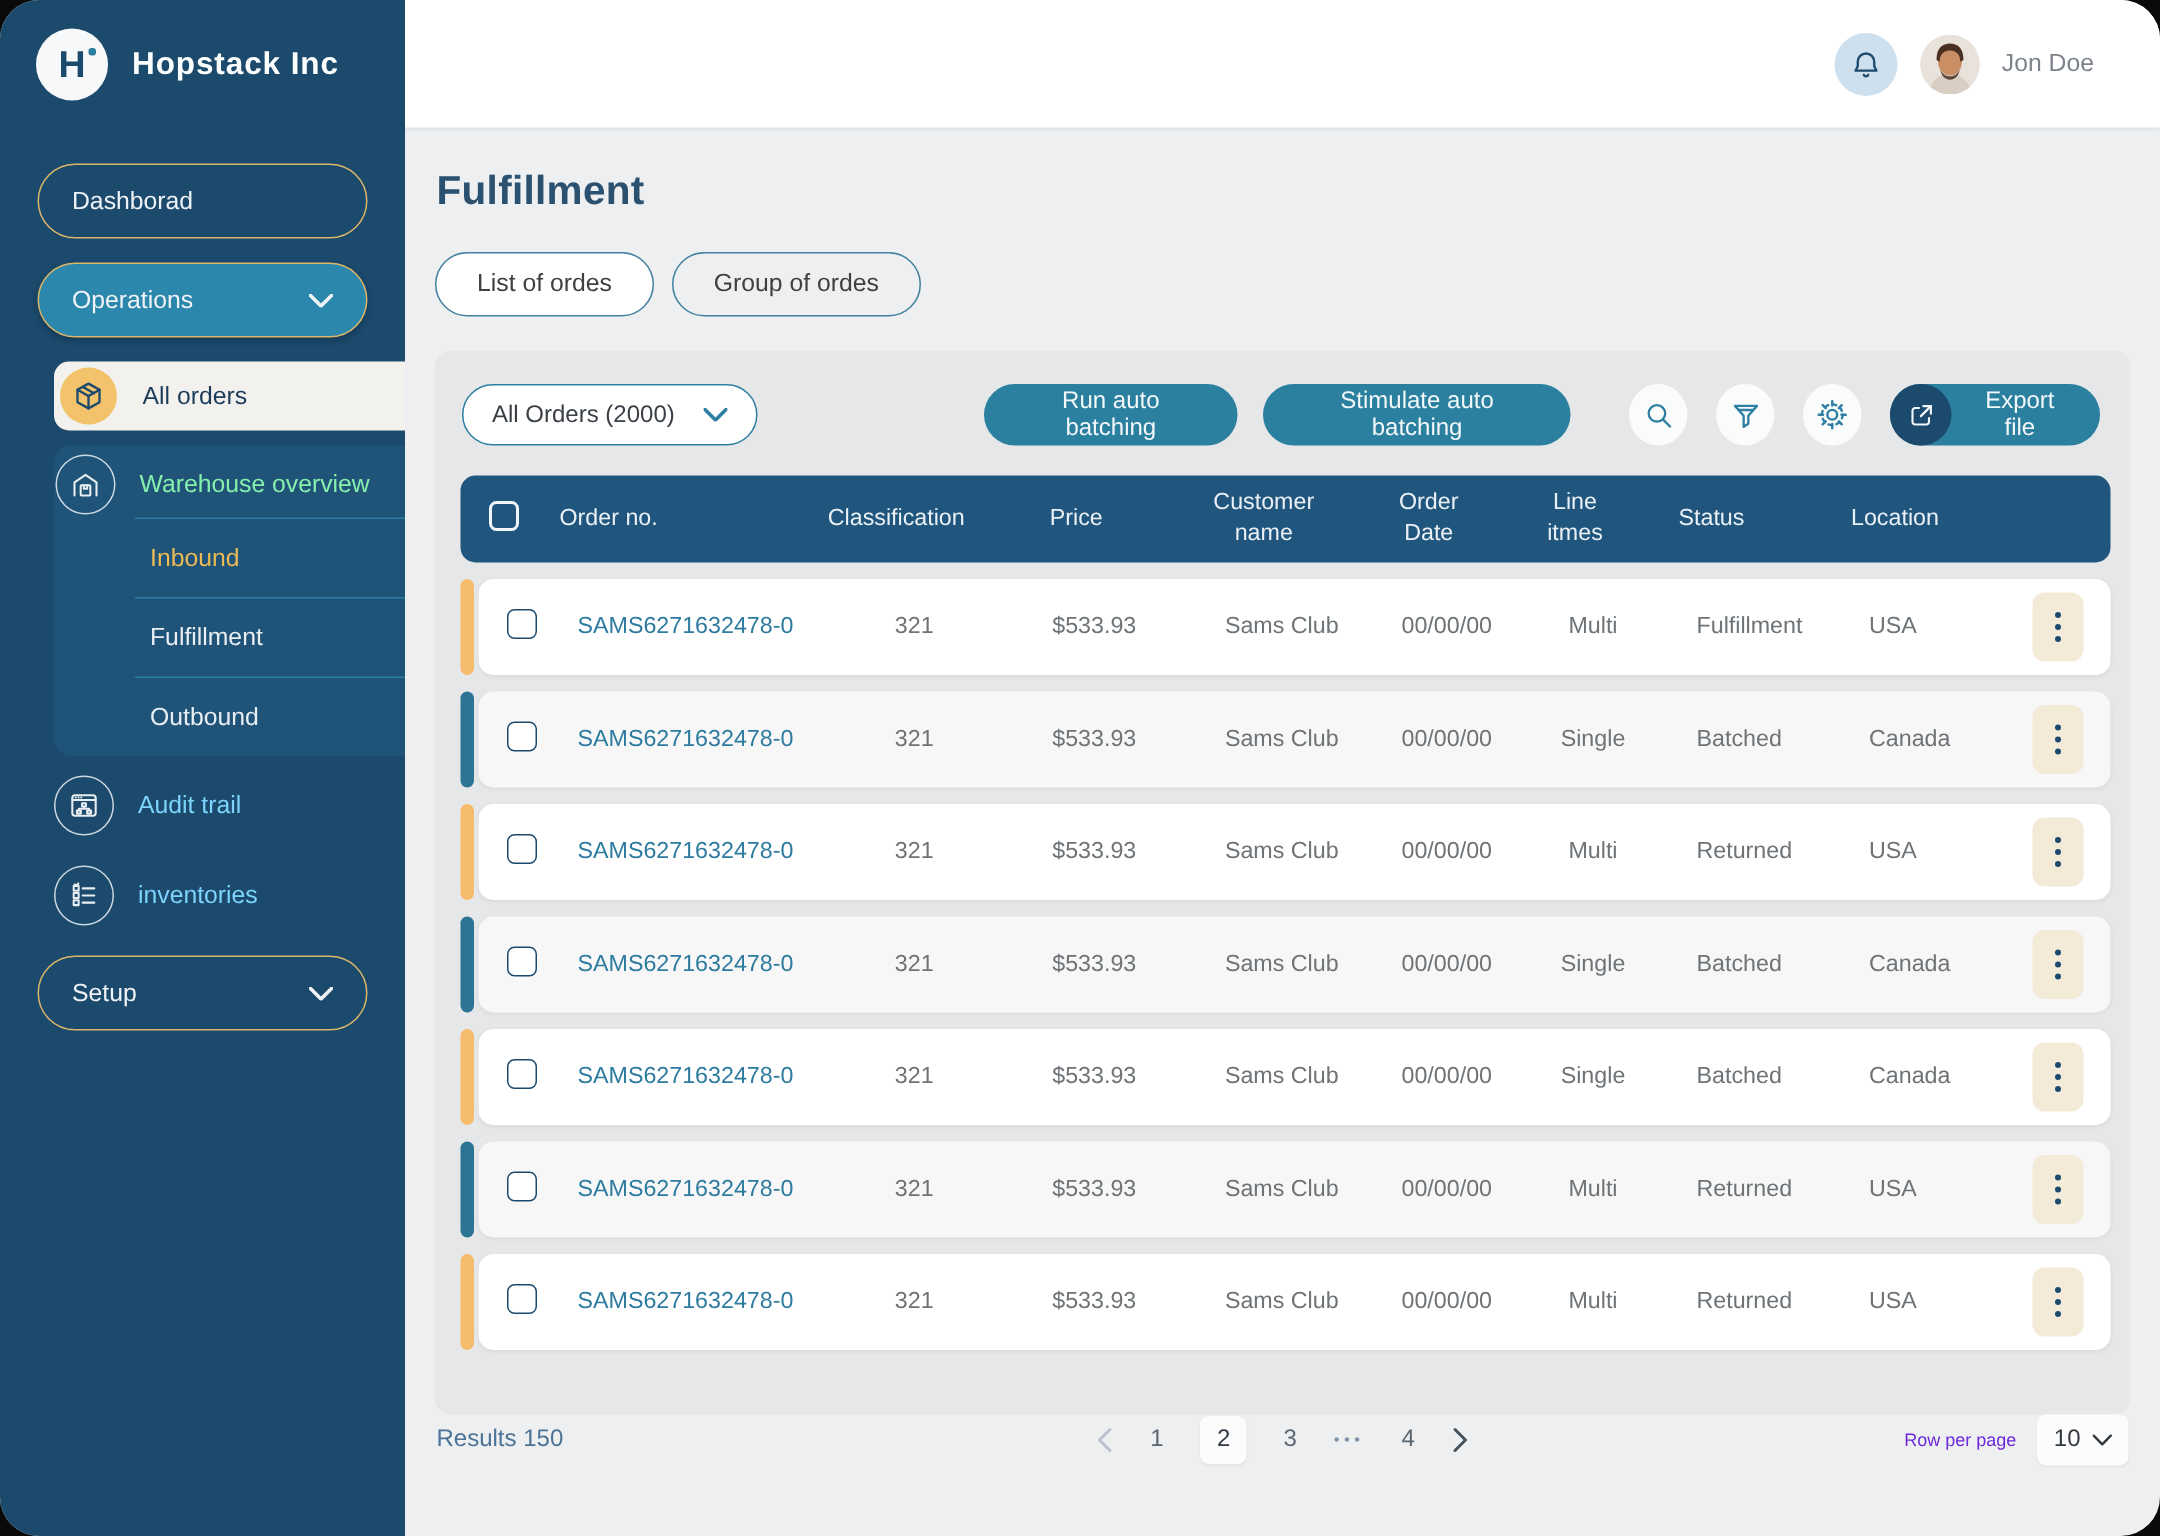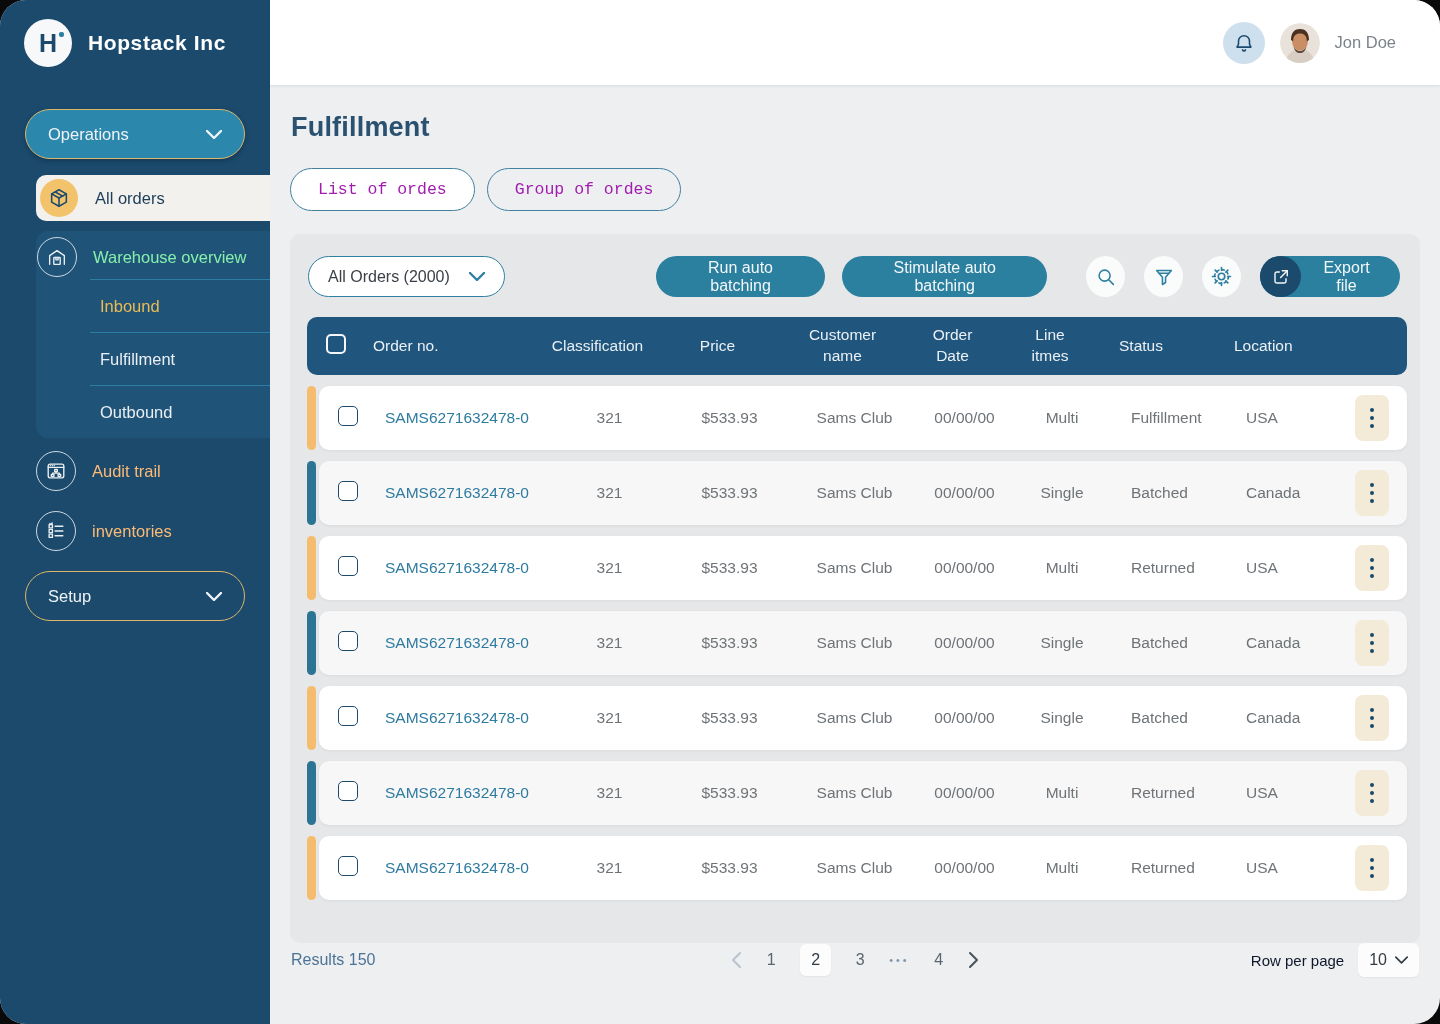--- a/index.html
+++ b/index.html
@@ -23,37 +23,37 @@
   .active-item { margin:9px 0 10px 36px; height:46px; background:#F2F1ED; border-radius:10px 0 0 10px; display:flex; align-items:center; gap:17px; padding-left:4px; cursor:pointer; }
   .yellow-circle { width:38px; height:38px; border-radius:50%; background:#F3C36C; display:flex; align-items:center; justify-content:center; }
   .active-item .lbl { color:#1C3C5A; font-size:16.5px; }
 
   .sub-panel { margin-left:36px; background:#1F5378; border-radius:12px 0 0 12px; }
   .sub-head { height:48px; display:flex; align-items:center; gap:16px; padding:4px 0 0 1px; color:#86efac; font-size:16.5px; cursor:pointer; }
   .ring-icon { width:40px; height:40px; border-radius:50%; border:1.4px solid rgba(235,240,245,.85); display:flex; align-items:center; justify-content:center; flex-shrink:0; }
   .sub-item { margin-left:54px; border-top:1px solid #2C7DA3; height:53px; display:flex; align-items:center; padding-left:10px; color:#E9EEF3; font-size:16.5px; cursor:pointer; }
   .sub-item.gold { color:#ECBA57; }
 
-  .side-item { margin:6px 0 0 36px; height:54px; display:flex; align-items:center; gap:16px; color:#fdba74; font-size:16.5px; cursor:pointer; }
+  .side-item { margin:6px 0 0 36px; height:54px; display:flex; align-items:center; gap:16px; color:#7dd3fc; font-size:16.5px; cursor:pointer; }
   .setup-wrap { margin-top:13px; }
 
   .icon-stroke { fill:none; stroke:#E9EEF3; stroke-width:1.5; stroke-linecap:round; stroke-linejoin:round; }
   .icon-stroke-dark { fill:none; stroke:#1B4A6D; stroke-width:1.7; stroke-linecap:round; stroke-linejoin:round; }
 
   
   .main { flex:1; display:flex; flex-direction:column; min-width:0; }
   .topbar { height:85px; background:#FFFFFF; display:flex; align-items:center; justify-content:flex-end; gap:15px; padding-right:44px; box-shadow:0 1px 3px rgba(40,60,80,.10); position:relative; z-index:2; }
   .bell-circle { width:42px; height:42px; border-radius:50%; background:#CEE0ED; display:flex; align-items:center; justify-content:center; cursor:pointer; }
   .avatar { width:40px; height:40px; border-radius:50%; overflow:hidden; flex-shrink:0; cursor:pointer; }
   .user-name { color:#7D838B; font-size:16.5px; }
 
   .content { flex:1; padding:27px 20px 0 20px; }
   .page-title { margin:0 0 25px 1px; color:#2A5170; font-size:27px; font-weight:700; letter-spacing:.2px; }
   .tabs { display:flex; gap:12px; margin-bottom:23px; }
-  .tab { height:43px; border:1.4px solid #42809F; border-radius:22px; padding:0 27px; display:flex; align-items:center; color:#a21caf; font-size:16.5px; background:transparent; cursor:pointer;font-family:Liberation Mono, monospace; }
+  .tab { height:43px; border:1.4px solid #42809F; border-radius:22px; padding:0 27px; display:flex; align-items:center; color:#404040; font-size:16.5px; background:transparent; cursor:pointer; }
   .tab.active { background:#FFFFFF; }
 
   .panel { background:#E6E7E8; border-radius:10px; height:709px; padding-top:22px; }
 
   
   .toolbar { display:flex; align-items:center; padding:0 20px 0 18px; }
   .select { width:205px; height:41px; background:#FFFFFF; border:1.5px solid #2E7FA2; border-radius:21px; display:flex; align-items:center; justify-content:space-between; padding:0 19px; color:#3A4046; font-size:16px; cursor:pointer; }
   .select .chev polyline { stroke:#2E7FA2; }
   .btn { height:41px; border:none; border-radius:21px; background:#2B7F9F; color:#F2F7F9; font-size:16px; font-family:inherit; padding:18px 23px; display:flex; align-items:center; cursor:pointer; }
   .btn-run { margin-left:151px; }
@@ -93,39 +93,42 @@
   .results { color:#4C7396; font-size:16px; width:240px; }
   .pagination { flex:1; display:flex; align-items:center; justify-content:center; gap:22px; }
   .pg-num { color:#5A6672; font-size:16px; min-width:14px; text-align:center; cursor:pointer; }
   .pg-num.active { background:#FCFCFC; border-radius:6px; padding:7px 11px; color:#2E3A45; box-shadow:0 1px 2px rgba(0,0,0,.05); }
   .pg-dots { color:#7E95AC; font-size:11px; letter-spacing:3px; cursor:pointer; }
   .pg-chev { width:11px; height:18px; cursor:pointer; }
   .pg-chev polyline { fill:none; stroke-width:2; stroke-linecap:round; stroke-linejoin:round; }
   .pg-prev polyline { stroke:#B9C3CD; }
   .pg-next polyline { stroke:#45535F; }
   .rpp { width:240px; display:flex; align-items:center; justify-content:flex-end; gap:14px; }
-  .rpp-label { color:#0f172a; font-size:15px;text-align:right; }
+  .rpp-label { color:#6d28d9; font-size:12px;text-align:right; }
   .rpp-box { background:#FCFCFC; border-radius:6px; padding:8px 11px; display:flex; align-items:center; gap:8px; color:#333A41; font-size:16px; cursor:pointer; box-shadow:0 1px 2px rgba(0,0,0,.05); }
   .rpp-box .chev { width:13px; height:8px; }
   .rpp-box .chev polyline { stroke:#333A41; stroke-width:2; }
 </style>
 </head>
 <body>
 
 <div class="app">
 
   <aside class="sidebar">
     <div class="logo-row">
       <div class="logo-circle">
         <span class="logo-glyph">H<span class="logo-dot"></span></span>
       </div>
       <span class="brand">Hopstack Inc</span>
     </div>
 
     <nav class="side-nav">
+      <div class="pill">
+        <span>Dashborad</span>
+      </div>
 
       <div class="pill teal">
         <span>Operations</span>
         <svg class="chev" viewBox="0 0 16 9">
             <polyline points="1,1 8,8 15,1"></polyline>
           </svg>
       </div>
 
       <div class="active-item">
         <span class="yellow-circle">

